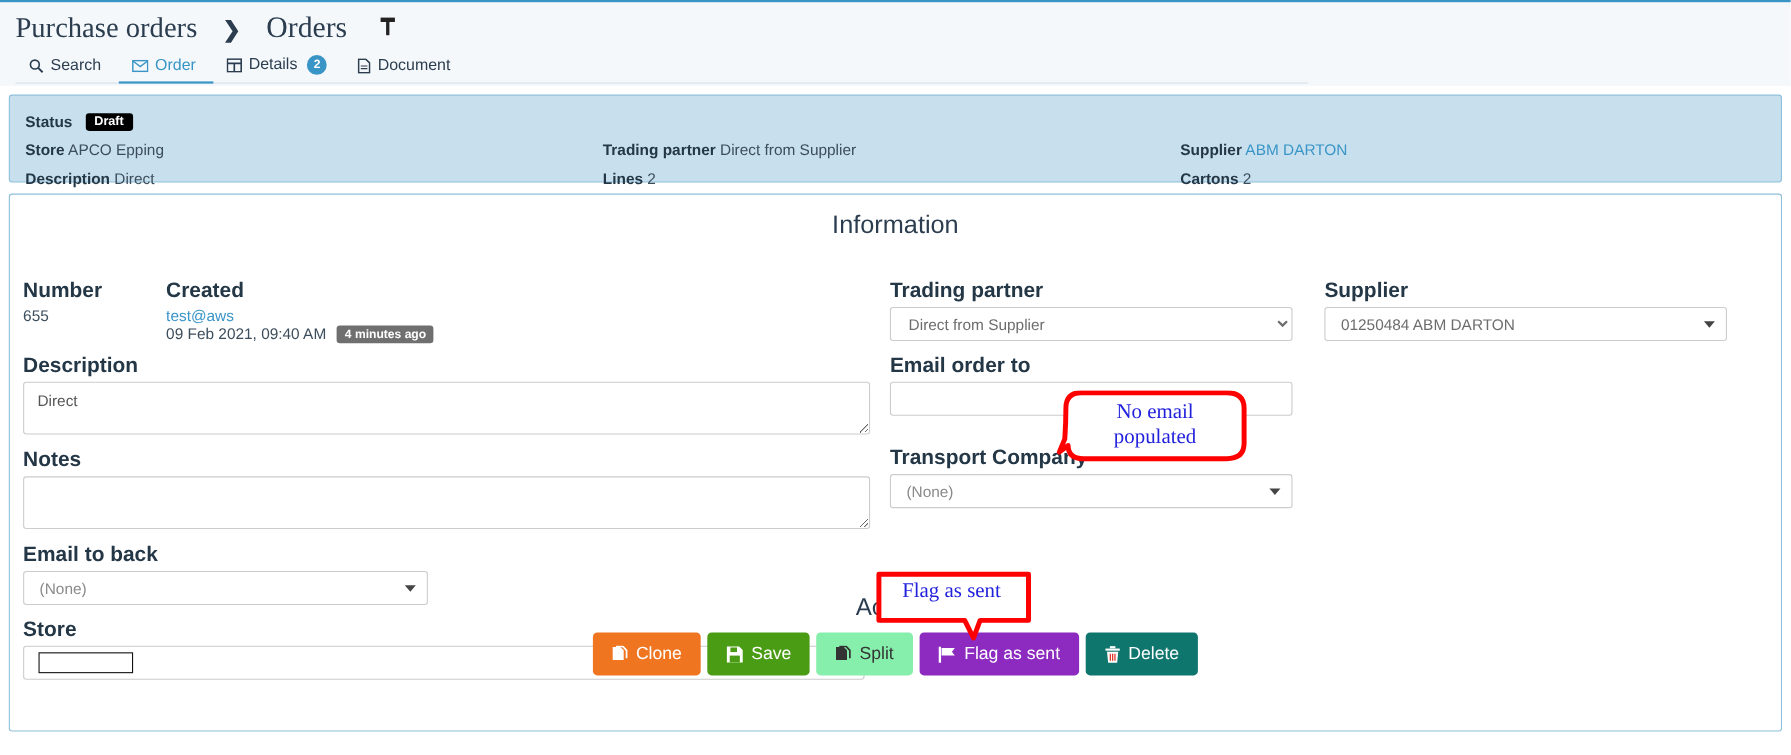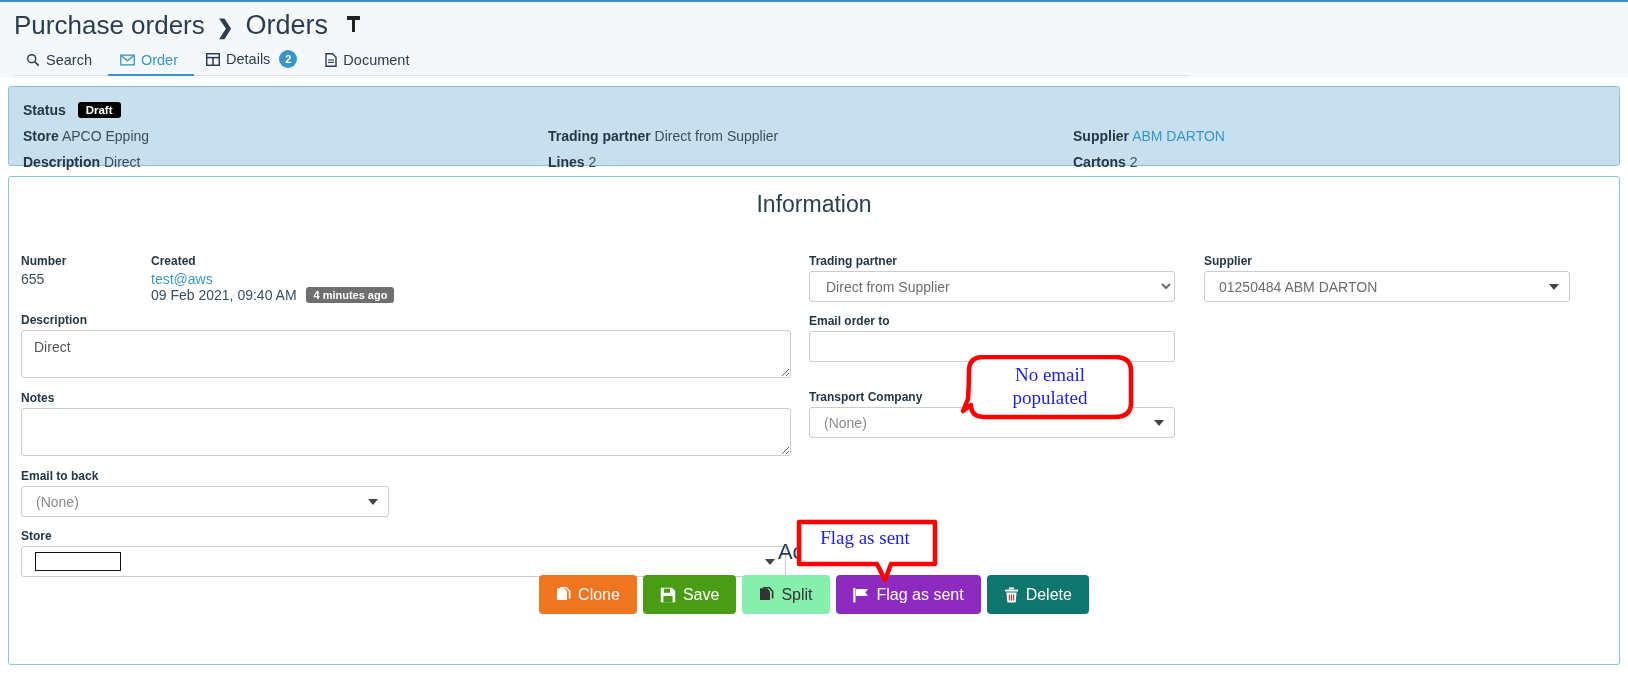--- a/index.html
+++ b/index.html
@@ -21,22 +21,23 @@
     padding:6px 0 0 0;
     height:78px;
     position:relative;
   }
   #breadcrumb {
     font-size:26px;
     color:#2b3d4f;
     padding:2px 0 0 14px;
     display:flex;
     align-items:baseline;
-    gap:12px;
+    gap:23px;
     font-weight:400;
+    font-family:Liberation Serif, serif;
   }
   #breadcrumb .crumb-sep {
     color:#2b3d4f; font-size:20px; font-weight:bold; line-height:1;
   }
   #breadcrumb .crumb-last { font-size:27px; }
   .pin-icon {
     display:inline-block; width:16px; height:20px; position:relative; margin-left:6px;
   }
   .pin-icon::before {
     content:""; position:absolute; left:1px; top:2px; width:13px; height:4px; background:#222;
@@ -114,21 +115,21 @@
     font-weight:400;
   }
 
   .form-area { position:relative; padding:0 12px; }
 
   .col-left  { position:absolute; left:12px;  top:36px; width:770px; }
   .col-mid   { position:absolute; left:800px; top:36px; width:366px; }
   .col-right { position:absolute; left:1195px;top:36px; width:366px; }
 
   .flabel {
-    font-weight:bold; font-size:12px; color:#243746;
+    font-weight:bold; font-size:19px; color:#243746;
     margin:0 0 3px 0; display:block;
   }
   .fval { font-size:14px; color:#3c4d5c; }
   .link-text { color:#3a95c7; }
 
   .meta-grid { display:flex; margin-bottom:10px; }
   .meta-col-num { width:130px; }
   .meta-col-created { flex:1; }
   .ago-badge {
     display:inline-block; background:#6f6f6f; color:#fff;

